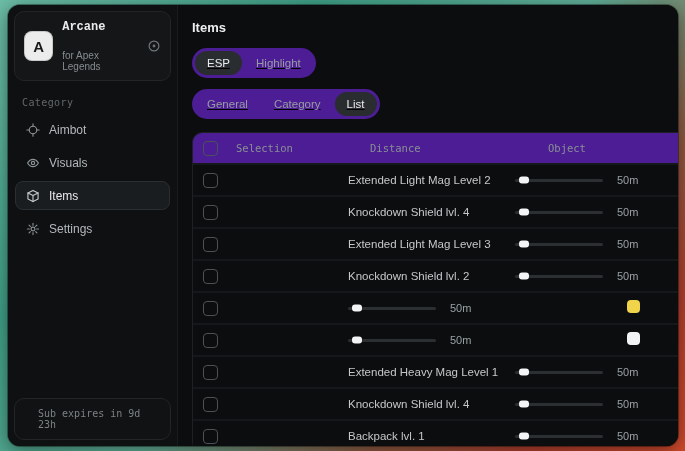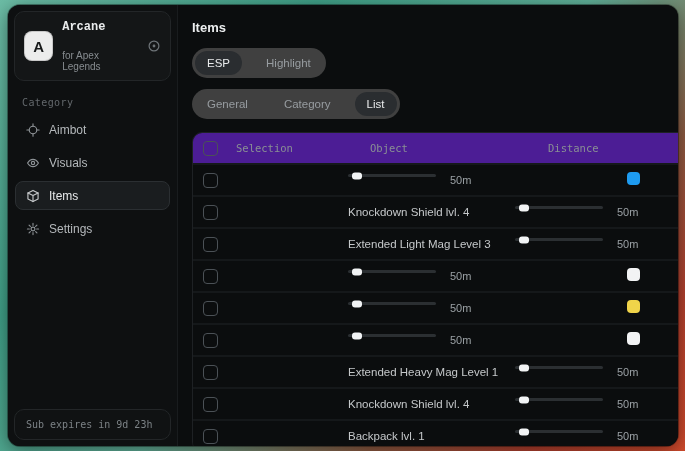--- a/index.html
+++ b/index.html
@@ -20,43 +20,43 @@
   .app-titles { display:flex; flex-direction:column; }
   .app-title { font-size:12px; font-weight:bold; color:#e9ebec;font-family:Liberation Mono, monospace; }
   .app-subtitle { font-size:10px; color:#878c90; margin-top:16px; }
   .badge { margin-left:auto; color:#6d7377; display:flex; }
   .category-label { margin:16px 8px 7px; font-family:"DejaVu Sans Mono", monospace; font-size:10px; color:#63686c; letter-spacing:.4px; }
   .nav { display:flex; flex-direction:column; gap:4px; }
   .nav-item { display:flex; align-items:center; gap:9px; height:29px; padding:0 9px; margin:0 1px; border-radius:8px; border:1px solid transparent; color:#b4b8bb; font-size:12px; cursor:pointer; }
   .nav-item.active { background:#1a1d1f; border-color:#2b2f32; color:#e7e9ea; }
   .nav-icon { width:15px; display:flex; justify-content:center; color:#8d9296; }
   .nav-item.active .nav-icon { color:#c6c9cb; }
-  .footer-card { margin-top:auto; border:1px solid #232628; border-radius:10px; padding:9px 11px; background:#101213; }
+  .footer-card { margin-top:auto; border:1px solid #232628; border-radius:10px; padding:9px 23px; background:#101213; }
   .sub-expiry { font-family:"DejaVu Sans Mono", monospace; font-size:10px; color:#7c8286; }
   .session-row { margin-top:6px; font-size:11px; color:#b2b6b9; }
   .session-row b { color:#e7e9ea; font-weight:bold; margin-left:3px; }
   
   .main { flex:1; position:relative; background:#0b0d0e; padding:15px 12px 12px 14px; }
   .main-title { font-size:13px; font-weight:bold; color:#eceeef; }
-  .pill-group { display:inline-flex; background:#404040; border-radius:18px; padding:3px; gap:12px; }
+  .pill-group { display:inline-flex; background:#4c1d95; border-radius:18px; padding:3px; gap:2px;text-decoration:underline; }
   .mode-row { margin-top:13px; }
   .view-row { margin-top:11px; }
   .pill { border:none; background:transparent; padding:6px 12px; border-radius:14px; font-size:11.5px; color:#979ca0; font-family:inherit; cursor:pointer; }
   .pill.active { background:#2a2d30; color:#e9ebec; }
   .search-btn { position:absolute; right:14px; top:45px; display:flex; align-items:center; gap:7px; background:#15171a; border:none; border-radius:9px; padding:7px 13px; color:#c9ccce; font-size:11.5px; font-family:inherit; cursor:pointer; }
   .search-btn svg { color:#9ba0a3; }
   
   .table { margin-top:13px; border:1px solid #1e2124; border-radius:10px; overflow:hidden; background:#0e1011; }
   .trow { display:grid; grid-template-columns:32px 123px 167px 125px 1fr; align-items:center; padding-right:10px; }
   .thead { height:30px; background:#4c1d95; font-family:"DejaVu Sans Mono", monospace; font-size:10.5px; color:#8a9094;gap:11px; }
   .tbody .trow { height:32px; background:#0b0d0e; border-top:2px solid #15181a; }
   .checkbox { width:15px; height:15px; margin-left:10px; border:1.5px solid #4b5156; border-radius:4px; background:transparent; cursor:pointer; }
   .obj-name { font-size:11.5px; color:#c5c8ca; }
   .col-color { text-align:right; }
-  .dist-cell { display:flex; align-items:flex-start; }
+  .dist-cell { display:flex; align-items:center; }
   .slider { position:relative; width:88px; height:3px; background:#2b2f32; border-radius:2px; cursor:pointer; }
   .slider-fill { height:100%; background:#d9dcde; border-radius:2px; }
   .slider-thumb { position:absolute; top:50%; transform:translateY(-50%); width:10px; height:7px; background:#f2f4f5; border-radius:3px; }
   .dist-value { font-size:11px; color:#9aa0a4; margin-left:14px; }
   .swatch { width:13px; height:13px; border-radius:4px; display:inline-block; cursor:pointer; }
 </style>
 </head>
 <body>
 
 <div class="window">
@@ -137,28 +137,29 @@
           <button class="pill">General</button>
           <button class="pill">Category</button>
           <button class="pill active">List</button>
         </div>
     </div>
 
     <div class="table">
       <div class="trow thead">
         <span class="checkbox"></span>
         <span>Selection</span>
+        <span>Distance</span>
         <span>Object</span>
-        <span>Distance</span>
         <span class="col-color">Color</span>
       </div>
       <div class="tbody" id="table-body">
           <div class="trow">
             <span class="checkbox"></span>
             <span></span>
+            <span class="obj-name">Extended Light Mag Level 2</span>
             <span class="dist-cell">
               <span class="slider"><span class="slider-fill" style="width: 10%;"></span><span class="slider-thumb" style="left: calc(10% - 5px);"></span></span>
               <span class="dist-value">50m</span>
             </span>
             <span class="col-color"><span class="swatch" style="background: rgb(30, 155, 240);"></span></span>
           </div>
           <div class="trow">
             <span class="checkbox"></span>
             <span></span>
             <span class="obj-name">Knockdown Shield lvl. 4</span>
@@ -174,20 +175,21 @@
             <span class="obj-name">Extended Light Mag Level 3</span>
             <span class="dist-cell">
               <span class="slider"><span class="slider-fill" style="width: 10%;"></span><span class="slider-thumb" style="left: calc(10% - 5px);"></span></span>
               <span class="dist-value">50m</span>
             </span>
             <span class="col-color"><span class="swatch" style="background: rgb(180, 77, 240);"></span></span>
           </div>
           <div class="trow">
             <span class="checkbox"></span>
             <span></span>
+            <span class="obj-name">Knockdown Shield lvl. 2</span>
             <span class="dist-cell">
               <span class="slider"><span class="slider-fill" style="width: 10%;"></span><span class="slider-thumb" style="left: calc(10% - 5px);"></span></span>
               <span class="dist-value">50m</span>
             </span>
             <span class="col-color"><span class="swatch" style="background: rgb(242, 243, 244);"></span></span>
           </div>
           <div class="trow">
             <span class="checkbox"></span>
             <span></span>
             <span class="dist-cell">

